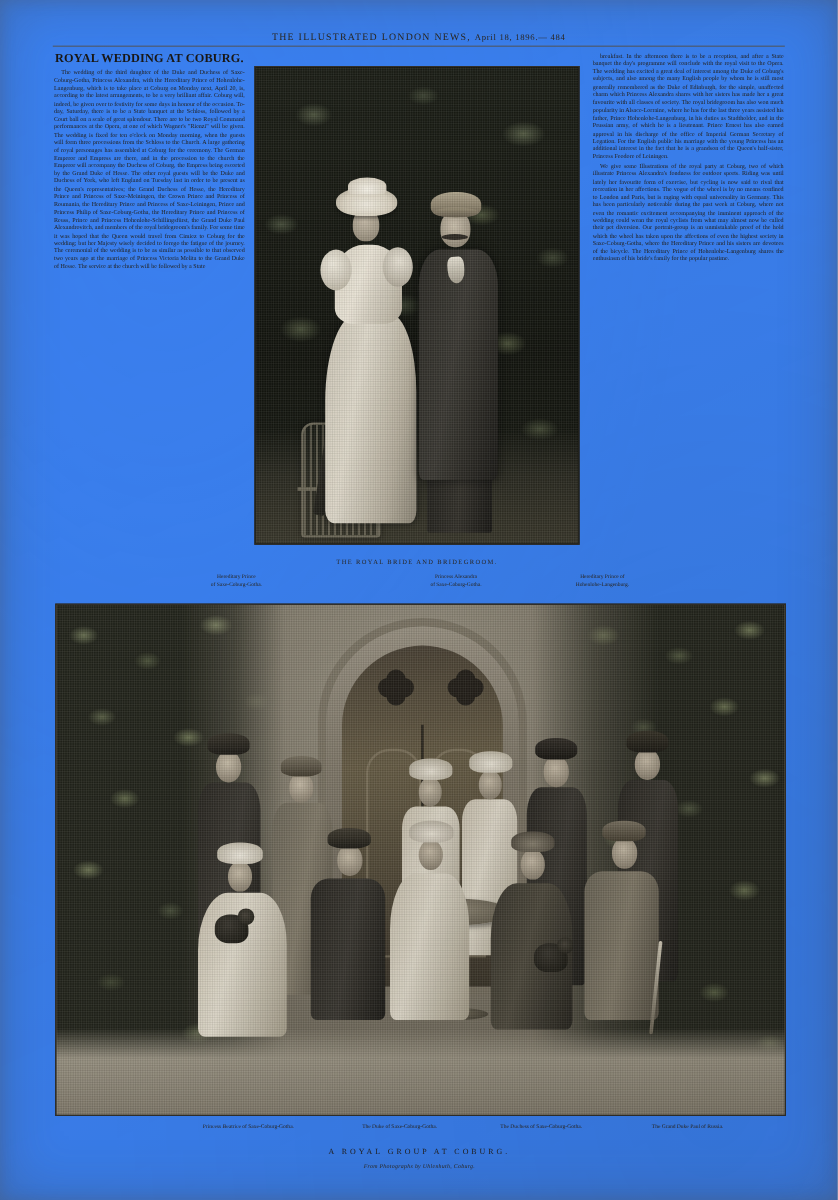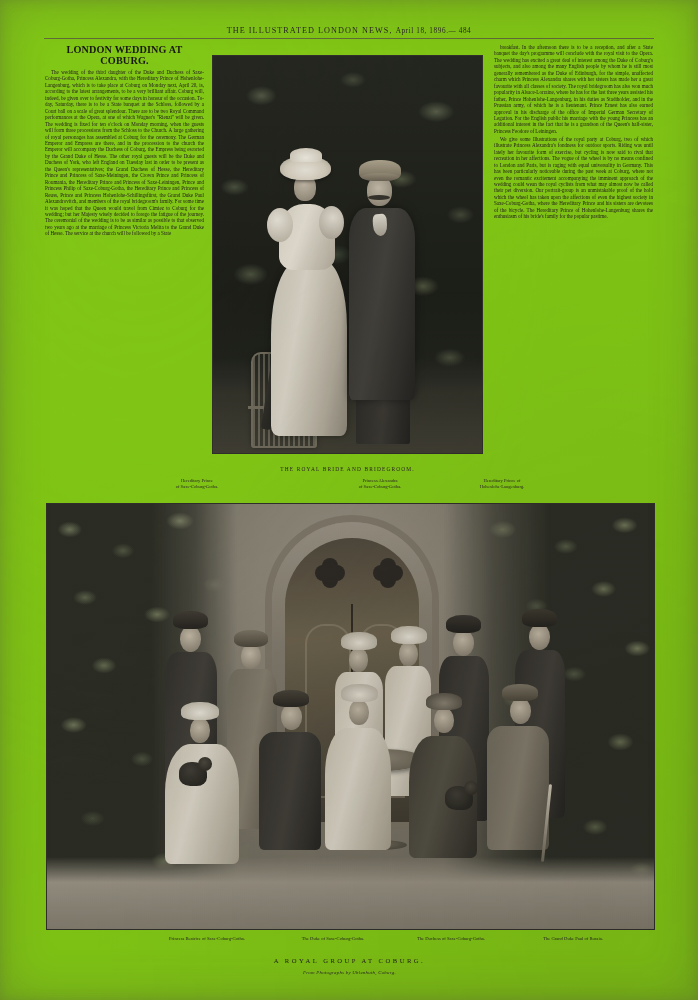--- a/index.html
+++ b/index.html
@@ -5,21 +5,21 @@
   html, body {
     margin: 0;
     padding: 0;
     background: #8c8c8c;
   }
   .page {
     position: relative;
     width: 698px;
     height: 1000px;
     margin: 0 auto;
-    background: #84cc16;
+    background: #3b82f6;
     overflow: hidden;
     font-family: "Liberation Serif", "DejaVu Serif", serif;
     color: #1c1a17;
   }
   
   .page::before {
     content: "";
     position: absolute;
     inset: 0;
     pointer-events: none;
@@ -520,21 +520,21 @@
 
 <div class="page">
 
   <div class="masthead">
     <span>THE ILLUSTRATED LONDON NEWS,</span>
     <span class="small-caps">April 18, 1896.— 484</span>
   </div>
   <div class="rule-top"></div>
 
   <div class="col col-left">
-    <div class="headline">LONDON WEDDING AT COBURG.</div>
+    <div class="headline">ROYAL WEDDING AT COBURG.</div>
     <p>The wedding of the third daughter of the Duke and Duchess of Saxe-Coburg-Gotha, Princess Alexandra, with the Hereditary Prince of Hohenlohe-Langenburg, which is to take place at Coburg on Monday next, April 20, is, according to the latest arrangements, to be a very brilliant affair. Coburg will, indeed, be given over to festivity for some days in honour of the occasion. To-day, Saturday, there is to be a State banquet at the Schloss, followed by a Court ball on a scale of great splendour. There are to be two Royal Command performances at the Opera, at one of which Wagner's "Rienzi" will be given. The wedding is fixed for ten o'clock on Monday morning, when the guests will form three processions from the Schloss to the Church. A large gathering of royal personages has assembled at Coburg for the ceremony. The German Emperor and Empress are there, and in the procession to the church the Emperor will accompany the Duchess of Coburg, the Empress being escorted by the Grand Duke of Hesse. The other royal guests will be the Duke and Duchess of York, who left England on Tuesday last in order to be present as the Queen's representatives; the Grand Duchess of Hesse, the Hereditary Prince and Princess of Saxe-Meiningen, the Crown Prince and Princess of Roumania, the Hereditary Prince and Princess of Saxe-Leiningen, Prince and Princess Philip of Saxe-Coburg-Gotha, the Hereditary Prince and Princess of Reuss, Prince and Princess Hohenlohe-Schillingsfürst, the Grand Duke Paul Alexandrovitch, and members of the royal bridegroom's family. For some time it was hoped that the Queen would travel from Cimiez to Coburg for the wedding; but her Majesty wisely decided to forego the fatigue of the journey. The ceremonial of the wedding is to be as similar as possible to that observed two years ago at the marriage of Princess Victoria Melita to the Grand Duke of Hesse. The service at the church will be followed by a State</p>
   </div>
 
   <div class="col col-right">
     <p>breakfast. In the afternoon there is to be a reception, and after a State banquet the day's programme will conclude with the royal visit to the Opera. The wedding has excited a great deal of interest among the Duke of Coburg's subjects, and also among the many English people by whom he is still most generally remembered as the Duke of Edinburgh, for the simple, unaffected charm which Princess Alexandra shares with her sisters has made her a great favourite with all classes of society. The royal bridegroom has also won much popularity in Alsace-Lorraine, where he has for the last three years assisted his father, Prince Hohenlohe-Langenburg, in his duties as Stadtholder, and in the Prussian army, of which he is a lieutenant. Prince Ernest has also earned approval in his discharge of the office of Imperial German Secretary of Legation. For the English public his marriage with the young Princess has an additional interest in the fact that he is a grandson of the Queen's half-sister, Princess Feodore of Leiningen.</p>
     <p>We give some Illustrations of the royal party at Coburg, two of which illustrate Princess Alexandra's fondness for outdoor sports. Riding was until lately her favourite form of exercise, but cycling is now said to rival that recreation in her affections. The vogue of the wheel is by no means confined to London and Paris, but is raging with equal universality in Germany. This has been particularly noticeable during the past week at Coburg, where not even the romantic excitement accompanying the imminent approach of the wedding could wean the royal cyclists from what may almost now be called their pet diversion. Our portrait-group is an unmistakable proof of the hold which the wheel has taken upon the affections of even the highest society in Saxe-Coburg-Gotha, where the Hereditary Prince and his sisters are devotees of the bicycle. The Hereditary Prince of Hohenlohe-Langenburg shares the enthusiasm of his bride's family for the popular pastime.</p>
   </div>
 
   <div class="fig1">
     <div class="plate">

